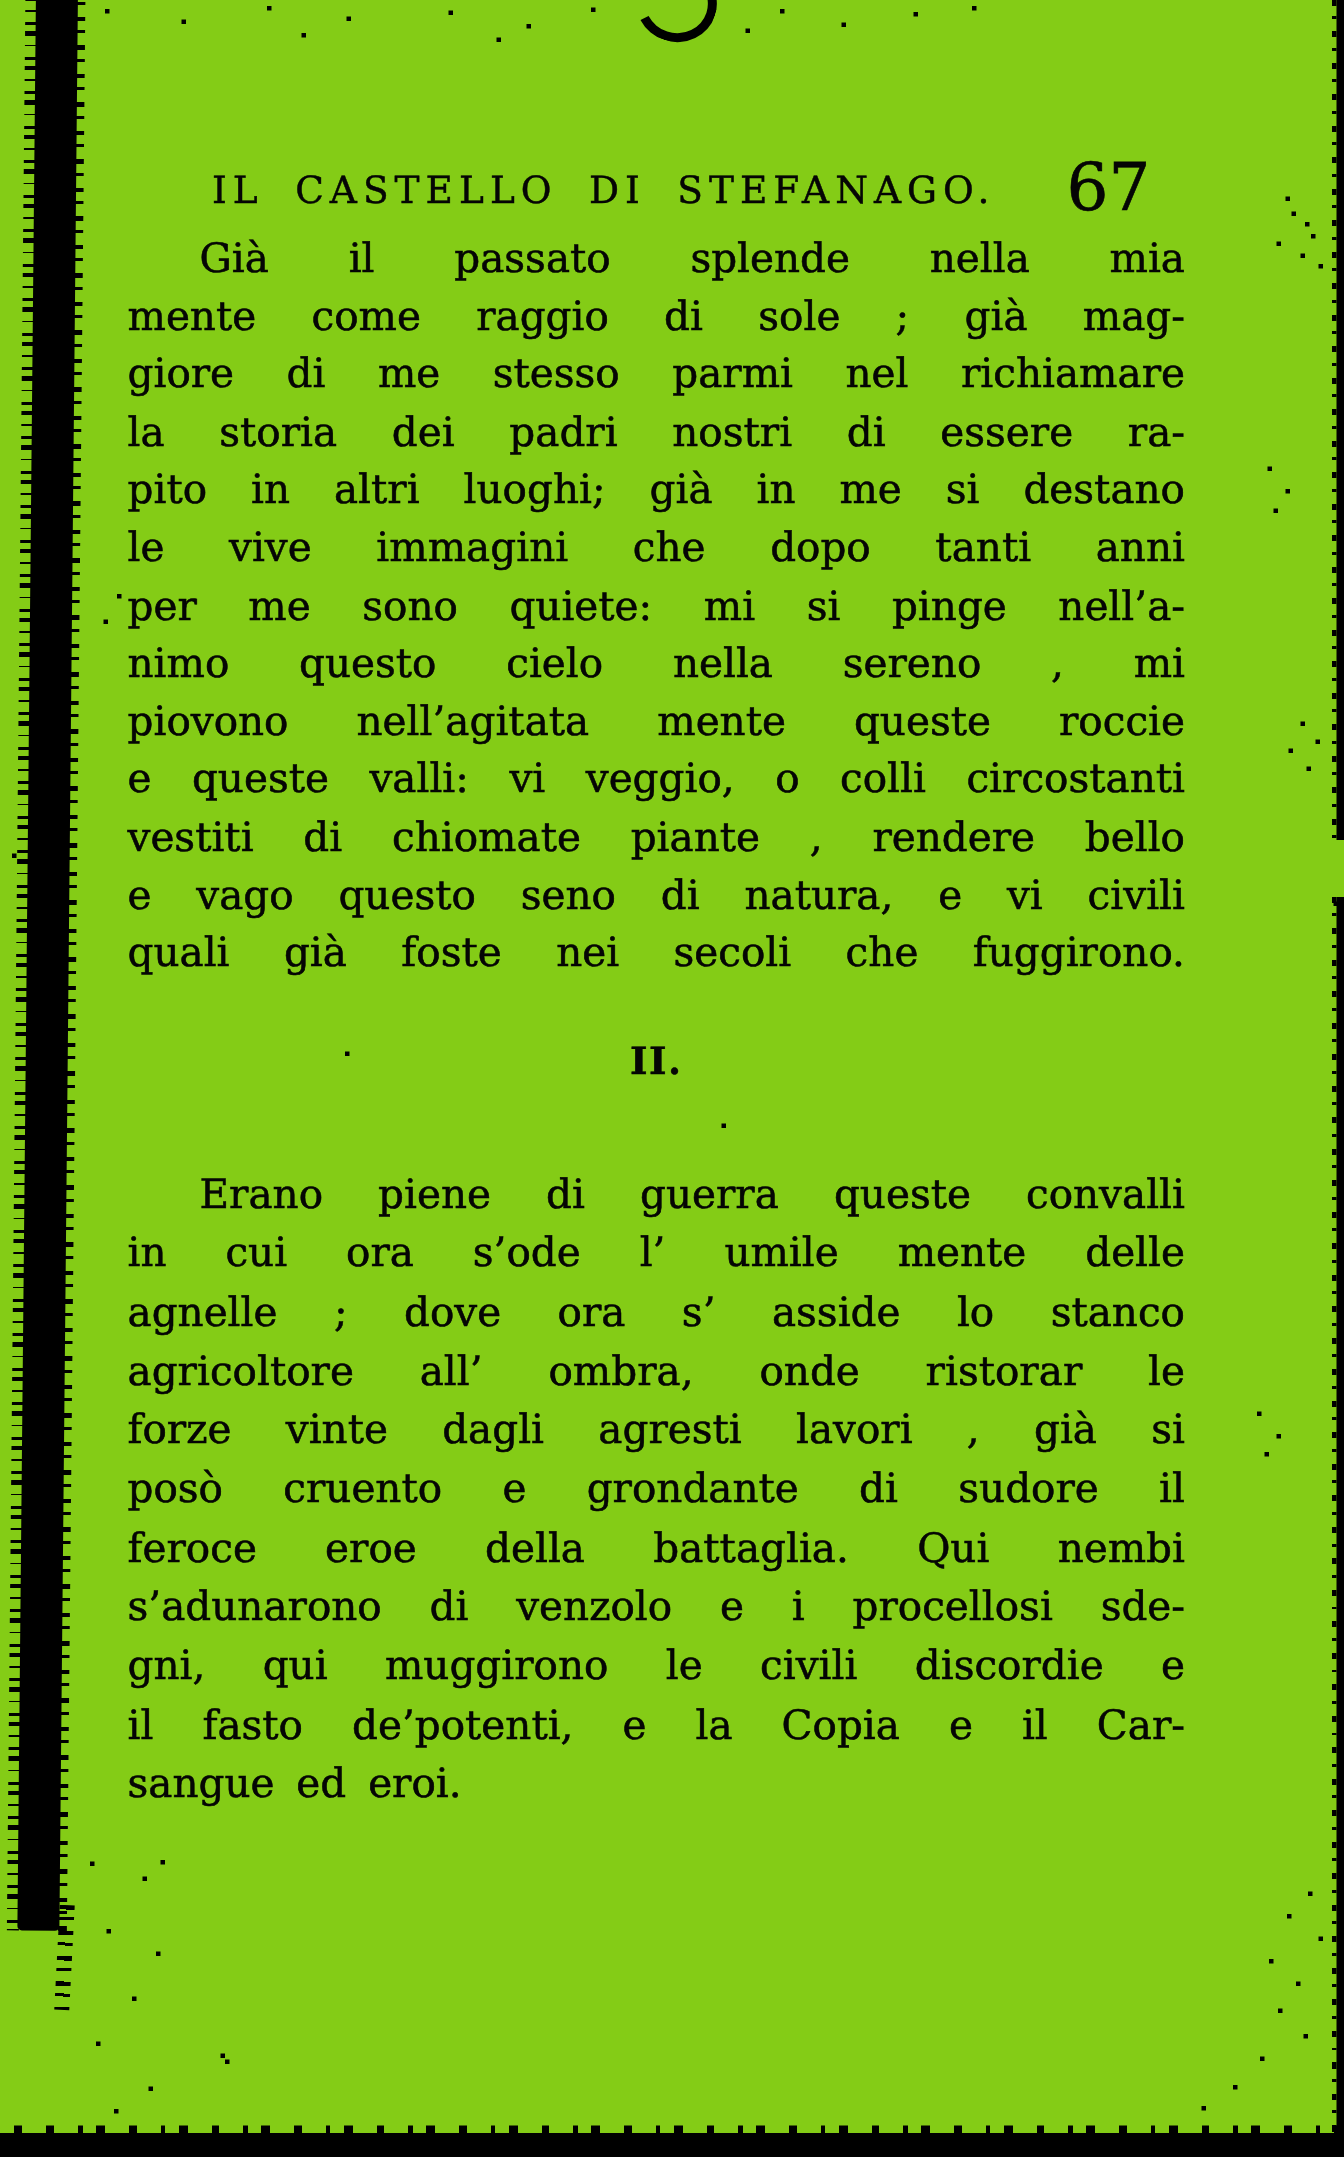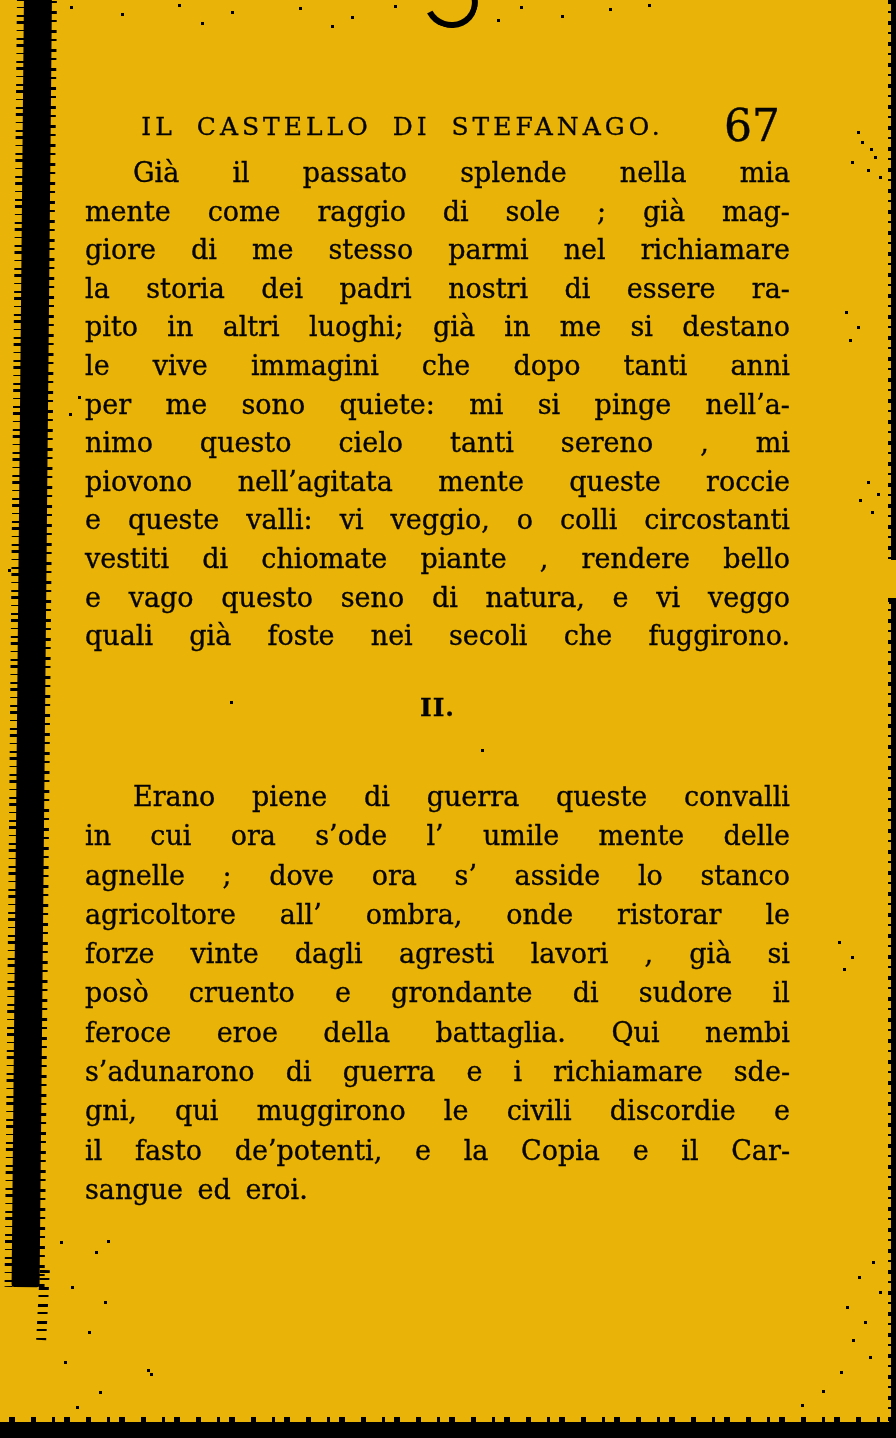--- a/index.html
+++ b/index.html
@@ -9,21 +9,21 @@
     height: 1438px;
     background: #ffffff;
     overflow: hidden;
     position: relative;
     font-family: "DejaVu Serif", "Liberation Serif", serif;
     color: #050505;
   }
   .page {
     position: absolute;
     inset: 0;
-    background: #eab308;
+    background: #84cc16;
     text-decoration: underline;
   }
 
   
   .binding-stripe {
     position: absolute;
     left: 24px;
     top: -8px;
     width: 28px;
     height: 1295px;
@@ -142,21 +142,21 @@
     position: absolute;
     left: 0; right: 70px;
     text-align: center;
     font-size: 25px;
     letter-spacing: 4px;
     word-spacing: 9px;
     -webkit-text-stroke: 0.3px #000;
   }
   .page-number {
     position: absolute;
-    right: 10px;
+    right: 23px;
     top: -12px;
     font-size: 44px;
     -webkit-text-stroke: 0.4px #000;
   }
   .paragraph {
     position: absolute;
     left: 0;
     width: 705px;
     font-size: 27px;
     -webkit-text-stroke: 0.35px #000;
@@ -209,38 +209,38 @@
     </div>
 
     <div class="paragraph" id="para1">
       <div class="line indent">Già il passato splende nella mia</div>
       <div class="line">mente come raggio di sole ; già mag-</div>
       <div class="line">giore di me stesso parmi nel richiamare</div>
       <div class="line">la storia dei padri nostri di essere ra-</div>
       <div class="line">pito in altri luoghi; già in me si destano</div>
       <div class="line">le vive immagini che dopo tanti anni</div>
       <div class="line">per me sono quiete: mi si pinge nell’a-</div>
-      <div class="line">nimo questo cielo tanti sereno , mi</div>
+      <div class="line">nimo questo cielo nella sereno , mi</div>
       <div class="line">piovono nell’agitata mente queste roccie</div>
       <div class="line">e queste valli: vi veggio, o colli circostanti</div>
       <div class="line">vestiti di chiomate piante , rendere bello</div>
-      <div class="line">e vago questo seno di natura, e vi veggo</div>
+      <div class="line">e vago questo seno di natura, e vi civili</div>
       <div class="line">quali già foste nei secoli che fuggirono.</div>
     </div>
 
     <div class="section-heading">II.</div>
 
     <div class="paragraph" id="para2">
       <div class="line indent">Erano piene di guerra queste convalli</div>
       <div class="line">in cui ora s’ode l’ umile mente delle</div>
       <div class="line">agnelle ; dove ora s’ asside lo stanco</div>
       <div class="line">agricoltore all’ ombra, onde ristorar le</div>
       <div class="line">forze vinte dagli agresti lavori , già si</div>
       <div class="line">posò cruento e grondante di sudore il</div>
       <div class="line">feroce eroe della battaglia. Qui nembi</div>
-      <div class="line">s’adunarono di guerra e i richiamare sde-</div>
+      <div class="line">s’adunarono di venzolo e i procellosi sde-</div>
       <div class="line">gni, qui muggirono le civili discordie e</div>
       <div class="line">il fasto de’potenti, e la Copia e il Car-</div>
       <div class="line no-just">sangue ed eroi.</div>
     </div>
 
   </div>
 </div>
 
 </body></html>

